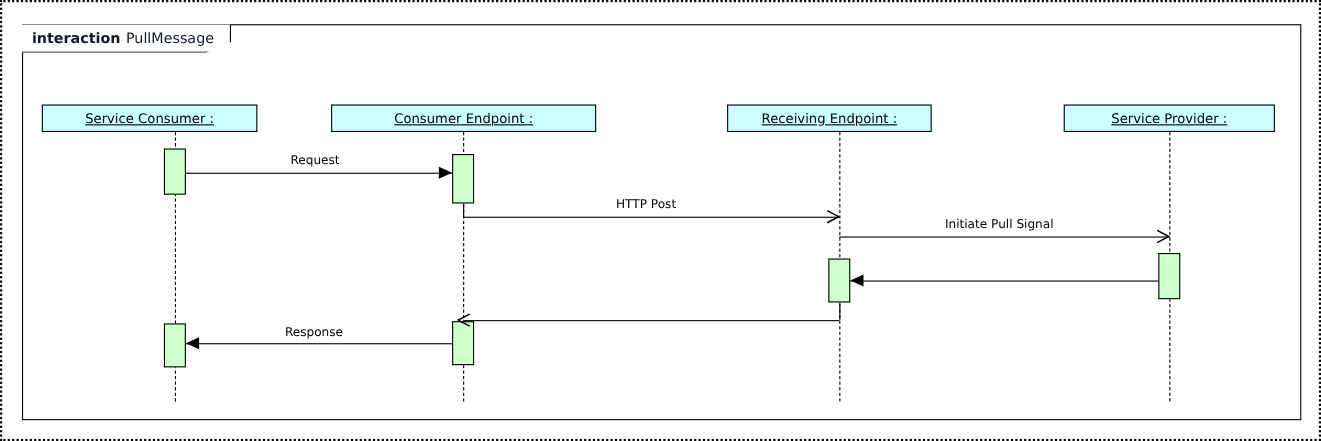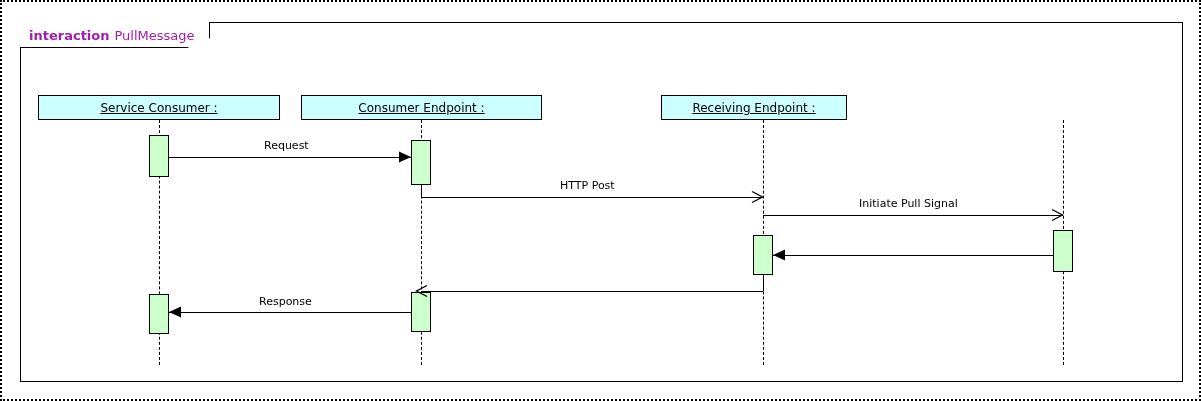--- a/index.html
+++ b/index.html
@@ -48,21 +48,21 @@
     position: absolute;
     left: 18px;
     top: 20px;
     width: 190px;
     height: 26px;
     box-sizing: border-box;
     display: flex;
     align-items: center;
     padding-left: 9px;
     font-size: 13px;
-    color: #a21caf;
+    color: #0f172a;
     white-space: nowrap;
   }
   .frame-kw {
     font-weight: bold;
     margin-right: 5px;
   }
   .frame-name {
     font-weight: normal;
   }
   
@@ -130,35 +130,38 @@
 <div id="canvas">
 
   <div class="frame"></div>
 
   <div class="frame-tab"></div>
   <div class="frame-tab-inner">
     <span class="frame-kw">interaction</span>
     <span class="frame-name">PullMessage</span>
   </div>
 
-  <div class="ll-head" style="left:36px; top:93px; width:242px;">
+  <div class="ll-head" style="left:36px; top:93px; width:196px;">
     <span>Service Consumer :</span>
   </div>
   <div class="ll-line" style="left:157px; top:118px; height:245px;"></div>
 
   <div class="ll-head" style="left:299px; top:93px; width:241px;">
     <span>Consumer Endpoint :</span>
   </div>
   <div class="ll-line" style="left:419px; top:118px; height:245px;"></div>
 
   <div class="ll-head" style="left:659px; top:93px; width:186px;">
     <span>Receiving Endpoint :</span>
   </div>
   <div class="ll-line" style="left:761px; top:118px; height:245px;"></div>
 
+  <div class="ll-head" style="left:965px; top:93px; width:192px;">
+    <span>Service Provider :</span>
+  </div>
   <div class="ll-line" style="left:1061px; top:118px; height:245px;"></div>
 
   <div class="act" style="left:147px; top:133px; height:42px;"></div>
   <div class="act" style="left:409px; top:138px; height:45px;"></div>
   <div class="act" style="left:751px; top:233px; height:40px;"></div>
   <div class="act" style="left:1051px; top:228px; height:42px;"></div>
   <div class="act" style="left:409px; top:290px; height:40px;"></div>
   <div class="act" style="left:147px; top:292px; height:40px;"></div>
 
   <div class="msg-line" style="left:167px; top:155px; width:242px;"></div>

